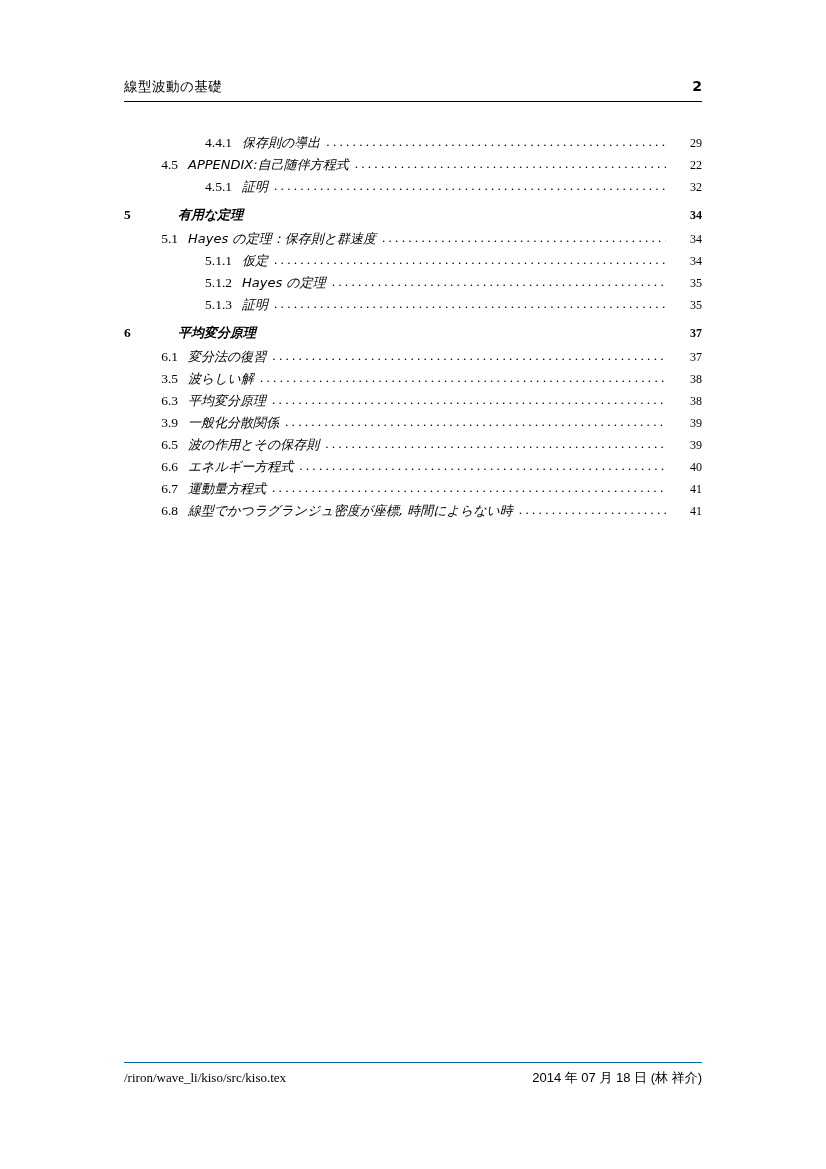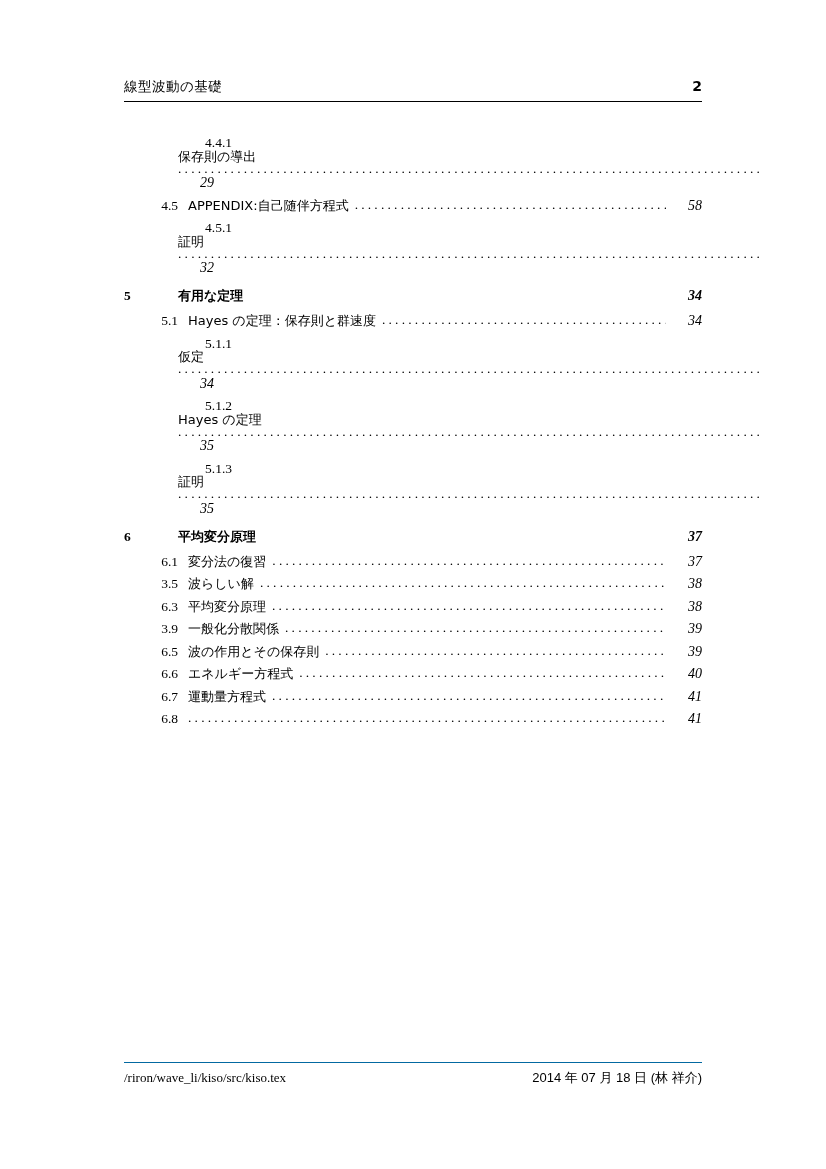--- a/index.html
+++ b/index.html
@@ -75,44 +75,44 @@
     width: 54px;
     text-align: left;
     flex: 0 0 auto;
     font-size: 13.5px;
   }
   .num.lvl1 { width: 54px; padding-left: 0; }
   .num.lvl2 { width: 54px; padding-left: 0; text-align: right; padding-right: 10px; }
   .num.lvl3 { width: 54px; text-align: right; padding-right: 10px; }
   .indent-1 { margin-left: 0px; }
   .indent-2 { margin-left: 0px; }
-  .indent-3 { margin-left: 54px; flex-direction: column; }
+  .indent-3 { margin-left: 54px; }
   .title {
     flex: 0 0 auto;
     font-size: 13.5px;
     padding-right: 6px;
+    font-style: italic;
   }
   .dots {
     flex: 1 1 auto;
     overflow: hidden;
     white-space: nowrap;
     font-size: 13.5px;
     letter-spacing: 3.2px;
     color: #000;
     min-width: 10px;
     position: relative;
     top: -1px;
   }
   .page-no {
     flex: 0 0 auto;
     width: 30px;
     text-align: right;
-    font-size: 14px;
+    font-size: 12px;
     padding-left: 6px;
-    font-style: italic;
   }
   .jp {
     font-family: "DejaVu Sans", "Liberation Sans", sans-serif;
     font-size: 13px;
   }
 
   
   .footer {
     position: absolute;
     left: 124px;
@@ -148,21 +148,21 @@
         <div class="toc-row indent-3">
           <span class="num lvl3">4.4.1</span>
           <span class="title jp">保存則の導出</span>
           <span class="dots">.........................................................................................</span>
           <span class="page-no">29</span>
         </div>
         <div class="toc-row indent-2">
           <span class="num lvl2">4.5</span>
           <span class="title jp">APPENDIX:自己随伴方程式</span>
           <span class="dots">.........................................................................................</span>
-          <span class="page-no">58</span>
+          <span class="page-no">22</span>
         </div>
         <div class="toc-row indent-3">
           <span class="num lvl3">4.5.1</span>
           <span class="title jp">証明</span>
           <span class="dots">.........................................................................................</span>
           <span class="page-no">32</span>
         </div>
         <div class="toc-row sec indent-1">
           <span class="num lvl1">5</span>
           <span class="title jp">有用な定理</span>
@@ -236,20 +236,21 @@
           <span class="page-no">40</span>
         </div>
         <div class="toc-row indent-2">
           <span class="num lvl2">6.7</span>
           <span class="title jp">運動量方程式</span>
           <span class="dots">.........................................................................................</span>
           <span class="page-no">41</span>
         </div>
         <div class="toc-row indent-2">
           <span class="num lvl2">6.8</span>
+          <span class="title jp">線型でかつラグランジュ密度が座標, 時間によらない時</span>
           <span class="dots">.........................................................................................</span>
           <span class="page-no">41</span>
         </div>
       </div>
 
   </div>
 
   <div class="footer">
     <div class="footer-left">/riron/wave_li/kiso/src/kiso.tex</div>
     <div class="footer-right">2014 年 07 月 18 日 (林 祥介)</div>

